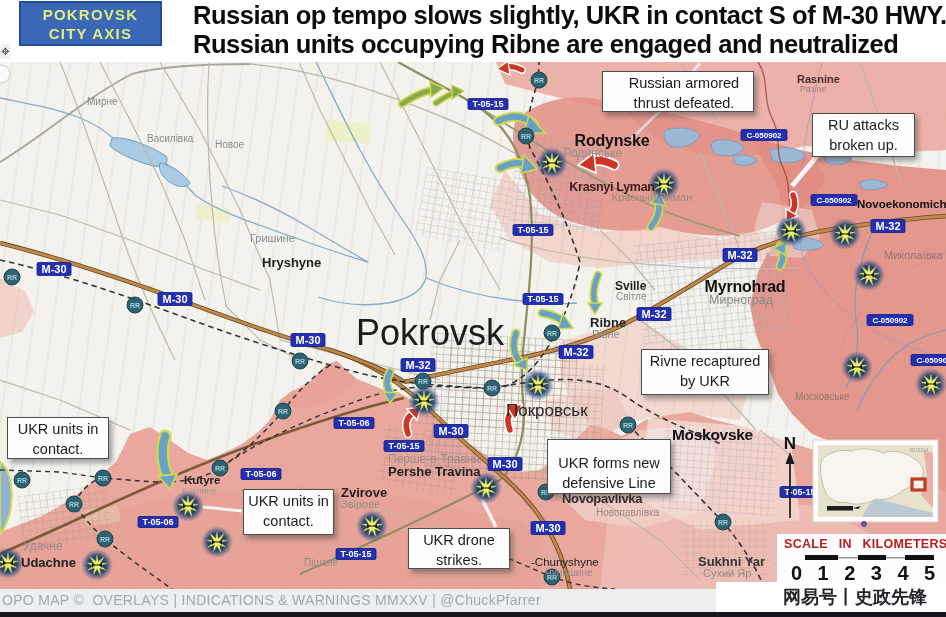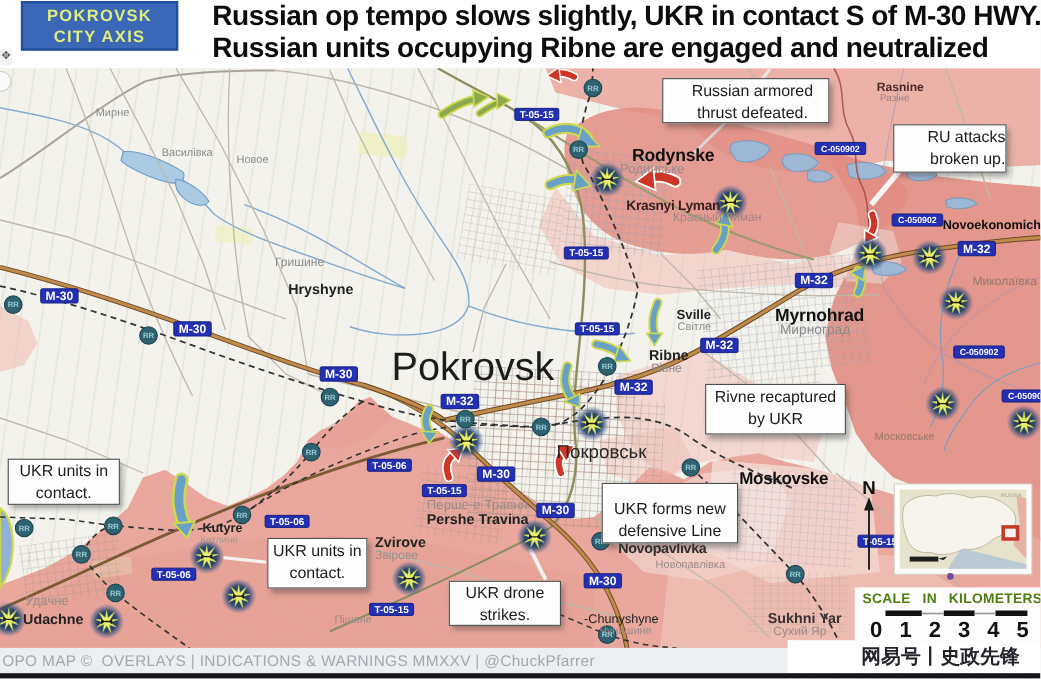--- a/index.html
+++ b/index.html
@@ -665,39 +665,39 @@
   color:#dfec7e;font-weight:bold;font-size:15px;letter-spacing:1.2px;text-align:center;line-height:19px;padding-top:2px;">POKROVSK<br>CITY AXIS</div>
 
 
 <div class="abs" style="left:0px;top:44px;width:11px;height:15px;background:#f2f2f2;border-radius:2px;z-index:11;color:#555;font-size:10px;line-height:15px;text-align:center;">✥</div>
 
 <div class="abs" style="left:193px;top:1px;width:760px;z-index:11;color:#0c0c0c;font-weight:bold;font-size:25.5px;letter-spacing:-0.45px;line-height:28.5px;white-space:nowrap;">Russian op tempo slows slightly, UKR in contact S of M-30 HWY.<br>Russian units occupying Ribne are engaged and neutralized</div>
 
 
 <div class="callout" style="left:602px;top:71px;width:138px;height:38px;padding-top:1px;padding-left:12px;">Russian armored<br>thrust defeated.</div>
 
-<div class="callout" style="left:812px;top:113px;width:101px;height:41px;padding-top:1px;text-align:right;">RU attacks<br>broken up.</div>
+<div class="callout" style="left:812px;top:113px;width:101px;height:41px;padding-top:1px;">RU attacks<br>broken up.</div>
 
 <div class="callout" style="left:613px;top:349px;width:126px;height:43px;padding-top:1px;margin-left:28px;">Rivne recaptured<br>by UKR</div>
 
 <div class="callout" style="left:547px;top:439px;width:122px;height:40px;padding-top:13px;">UKR forms new<br>defensive Line</div>
 
 <div class="callout" style="left:408px;top:528px;width:100px;height:38px;padding-top:1px;">UKR drone<br>strikes.</div>
 
 <div class="callout" style="left:7px;top:417px;width:100px;height:39px;padding-top:1px;">UKR units in<br>contact.</div>
 
 <div class="callout" style="left:243px;top:489px;width:89px;height:43px;padding-top:1px;">UKR units in<br>contact.</div>
 
 <div class="abs" style="left:0;top:589px;width:946px;height:23px;background:#eceef0;z-index:20;"></div>
 <div class="abs" style="left:2px;top:592px;z-index:21;color:#a2a8b2;font-size:14px;letter-spacing:0.3px;white-space:nowrap;">OPO MAP ©&nbsp; OVERLAYS | INDICATIONS &amp; WARNINGS MMXXV | @ChuckPfarrer</div>
 
 <div class="abs" style="left:716px;top:582px;width:230px;height:30px;background:#fff;z-index:22;"></div>
 
 <div class="abs" style="left:777px;top:534px;width:169px;height:52px;background:#fdfdfd;z-index:23;"></div>
-<div class="abs" style="left:784px;top:537px;z-index:24;color:#4d7c0f;font-weight:bold;font-size:12.5px;white-space:nowrap;letter-spacing:0.3px;word-spacing:7px;">SCALE IN KILOMETERS</div>
+<div class="abs" style="left:784px;top:537px;z-index:24;color:#b91c1c;font-weight:bold;font-size:12.5px;white-space:nowrap;letter-spacing:0.3px;word-spacing:7px;">SCALE IN KILOMETERS</div>
 <svg class="abs" style="left:777px;top:552px;z-index:24;" width="169" height="12" viewBox="0 0 169 12">
 
   <rect x="28" y="3" width="33" height="5" fill="#111"></rect>
   <rect x="81" y="3" width="28" height="5" fill="#111"></rect>
   <rect x="128" y="3" width="29" height="5" fill="#111"></rect>
   <rect x="61" y="5" width="20" height="1.5" fill="#999"></rect>
   <rect x="109" y="5" width="19" height="1.5" fill="#999"></rect>
 </svg>
 <div class="abs" style="left:791px;top:562px;width:160px;z-index:24;color:#111;font-weight:bold;font-size:20px;letter-spacing:15.5px;">012345</div>
 

